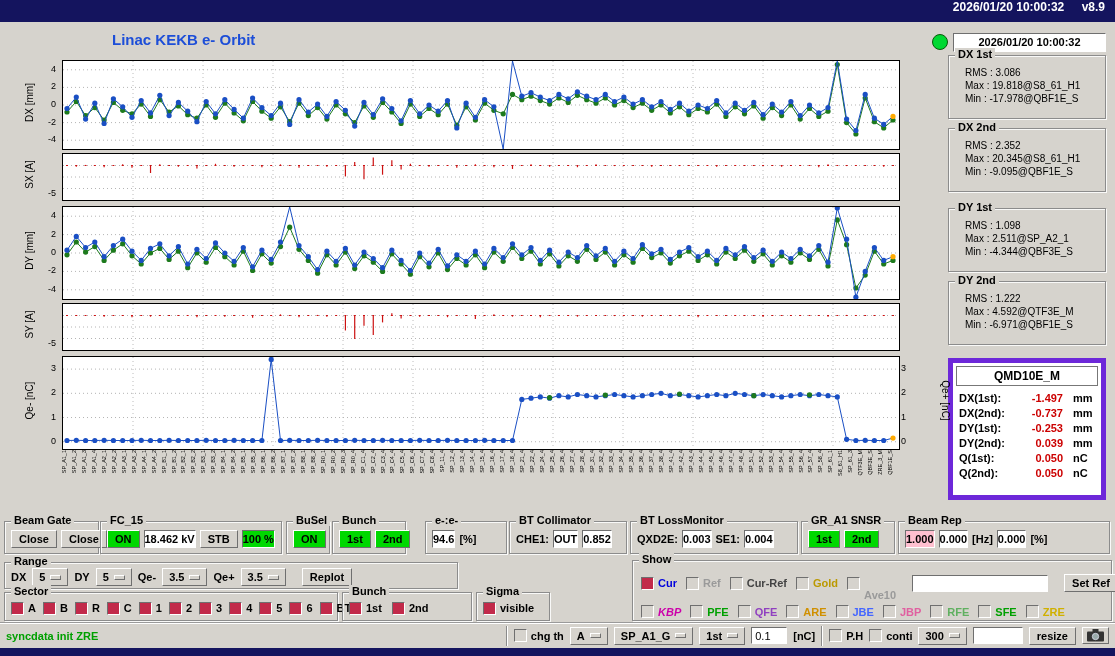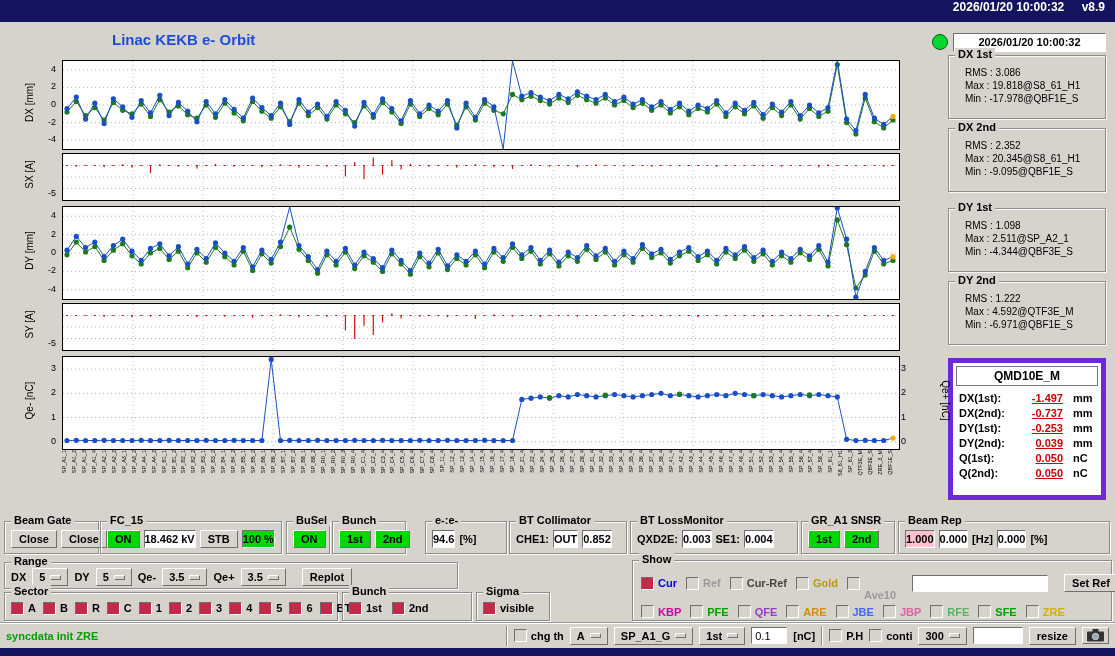--- a/index.html
+++ b/index.html
@@ -35,21 +35,21 @@
   .chk{width:11px;height:11px;background:#d6d3cd;border:1px solid;border-color:#6f6f6f #fff #fff #6f6f6f;display:inline-block;flex:0 0 auto;}
   .chk.on{background:#c22a4a;}
   .inp{background:#fff;border:1px solid;border-color:#6f6f6f #fff #fff #6f6f6f;font:11px "Liberation Sans",sans-serif;height:15px;padding:0 3px;}
   .inp.wide{width:128px;}
   .statbox{padding-top:9px;box-sizing:border-box;}
   .statline{font:10px "Liberation Sans",sans-serif;margin:2px 0 0 16px;white-space:nowrap;}
   .monitor{position:absolute;left:948px;top:358px;width:158px;height:142px;background:#fff;border:5px solid #6d28d9;box-sizing:border-box;}
   .monitor-title{margin:3px 3px 4px;border:1px solid #777;text-align:center;font:bold 12px "Liberation Sans",sans-serif;padding:2px 0;}
   .mrow{display:flex;align-items:flex-end;font:bold 11px "Liberation Sans",sans-serif;padding:2px 6px 1px;}
   .mlabel{width:54px;}
-  .mvalue{width:50px;text-align:right;color:#cc0000;text-decoration:underline;}
+  .mvalue{width:50px;text-align:right;color:#cc0000;}
   .munit{margin-left:10px;}
   .showrow{display:flex;align-items:center;gap:16px;padding:4px 8px 0;}
   .showrow .items{display:inline-flex;align-items:center;gap:9px;}
   .statusbar{position:absolute;left:0;right:0;top:622px;height:26px;border-top:1px solid #9a9a9a;box-shadow:inset 0 1px 0 #fff;display:flex;align-items:center;padding:0 6px;box-sizing:border-box;}
   .statusmsg{font:bold 11px "Liberation Sans",sans-serif;color:#00a000;}
   .sb-controls{margin-left:auto;display:inline-flex;align-items:center;gap:6px;}
   .vsep{width:0;height:20px;border-left:1px solid #8a8a8a;border-right:1px solid #fff;}
 </style>
 </head>
 <body>
@@ -393,21 +393,21 @@
             <span class="chklabel" style="color: rgb(154, 154, 154); margin-top: 24px;">Ave10</span>
           </span>
         </span>
       <input class="inp wide" value="" style="">
       <button class="btn">Set Ref</button>
     </div>
     <div class="showrow">
       <span class="items" id="show-row2">
           <span class="chkitem">
             <span class="chk"></span>
-            <span class="chklabel" style="color: rgb(204, 0, 170);">KBP</span>
+            <span class="chklabel" style="color: rgb(204, 0, 170); font-style: italic;">KBP</span>
           </span>
           <span class="chkitem">
             <span class="chk"></span>
             <span class="chklabel" style="color: rgb(0, 160, 0);">PFE</span>
           </span>
           <span class="chkitem">
             <span class="chk"></span>
             <span class="chklabel" style="color: rgb(144, 64, 192);">QFE</span>
           </span>
           <span class="chkitem">

